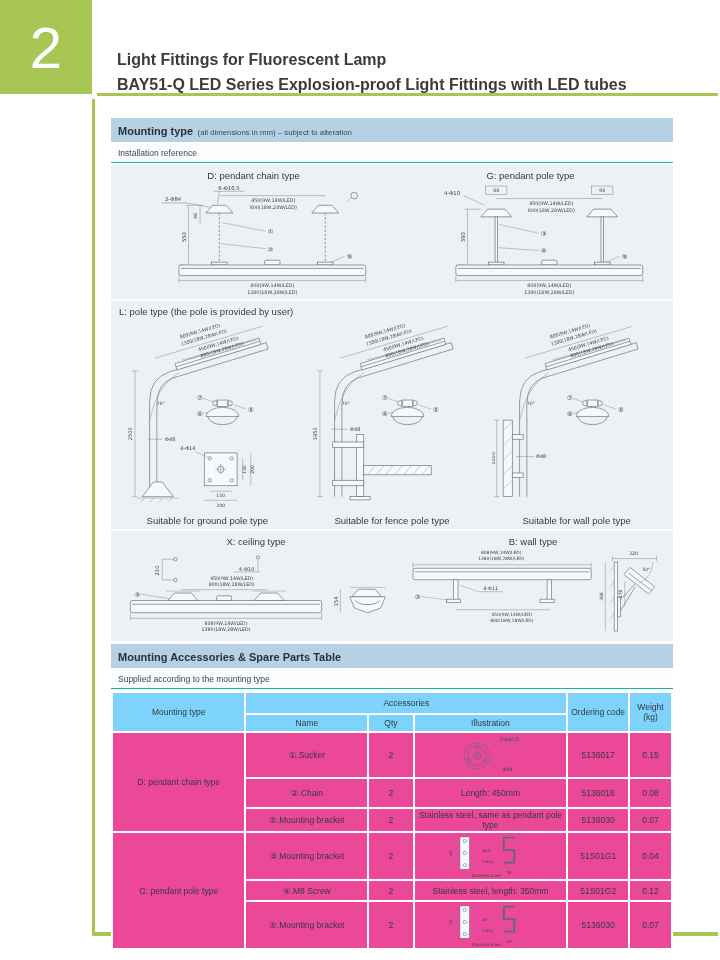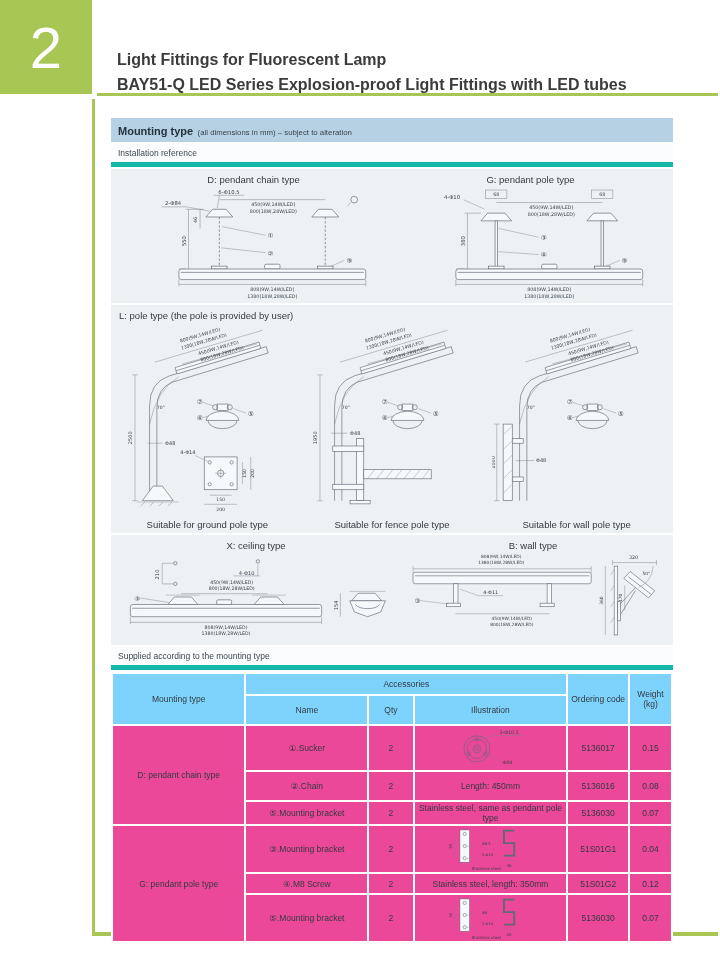--- a/index.html
+++ b/index.html
@@ -7,21 +7,21 @@
   .green-box{position:absolute;left:0;top:0;width:92px;height:94px;background:#a8c653;color:#fff;
     display:flex;align-items:center;justify-content:center;font-size:58px;font-weight:300;}
   .hdr-title{position:absolute;left:117px;top:48px;color:#3b3b3b;font-weight:bold;font-size:16px;line-height:1.55;}
   .green-hline{position:absolute;left:97px;top:93px;width:621px;height:3px;background:#a8c653;}
   .green-vline{position:absolute;left:92px;top:99px;width:3px;height:837px;background:#a8c653;}
   .green-bottom{position:absolute;left:92px;top:932px;width:626px;height:4px;background:#a8c653;}
   .content{position:absolute;left:111px;top:118px;width:562px;}
   .section-bar{background:#b7d1e4;padding:3px 7px 3px 7px;margin-bottom:2px;}
   .section-bar .big{font-weight:bold;font-size:11px;color:#25323c;}
   .section-bar .small{font-size:7.8px;color:#39454f;}
-  .subrow{background:#fbfcfd;border-bottom:5px solid #14b8a6;font-size:8.5px;color:#3d4750;padding:4px 7px;margin-bottom:2px;}
+  .subrow{background:#fbfcfd;border-bottom:1px solid #14b8a6;font-size:8.5px;color:#3d4750;padding:4px 7px;margin-bottom:2px;}
   .panel{background:#edf1f4;margin-bottom:2px;padding:3px 4px;}
   .draw-label{font-size:9.5px;color:#333a40;text-align:center;margin:2px 0 1px 0;}
   .draw-label.left{text-align:left;padding-left:4px;}
   .caption{font-size:9.5px;color:#333a40;text-align:center;margin-top:1px;}
   .row-flex{display:flex;justify-content:space-around;align-items:flex-start;}
   svg{display:block;margin:0 auto;}
   svg text{font-family:"DejaVu Sans",sans-serif;font-size:6px;fill:#3c434a;}
   .t5{font-size:5px;} .t55{font-size:5.5px;} .t7{font-size:7px;}
   .ln{stroke:#5f6a75;stroke-width:0.7;fill:none;}
   .pf{fill:#f6f9fb;stroke:#5f6a75;stroke-width:0.7;}
@@ -383,39 +383,42 @@
             <rect class="pf" x="242" y="56" width="3" height="22"></rect>
             <polygon class="pf" points="256,22 284,44 277,52 249,30"></polygon>
               <line class="ln" x1="254" y1="28" x2="280" y2="48"></line>
             <path class="dim" d="M282,16 A26,26 0 0 1 266,40"></path>
             <text class="t5" x="270" y="26">50°</text>
           </svg>
         </div>
       </div>
     </div>
 
+    <div class="section-bar" style="margin-top:3px;">
+      <span class="big">Mounting Accessories &amp; Spare Parts Table</span>
+    </div>
     <div class="subrow">Supplied according to the mounting type</div>
 
     <table class="acc">
       <colgroup>
           <col style="width:128px">
           <col style="width:118px">
           <col style="width:42px">
           <col style="width:148px">
           <col style="width:58px">
           <col style="width:40px">
         </colgroup>
       <tbody>
           <tr style="height:20px">
         <th rowspan="2">Mounting type</th>
         <th colspan="3">Accessories</th>
         <th rowspan="2">Ordering code</th>
         <th rowspan="2">Weight (kg)</th>
       </tr>
-      <tr style="height:28px">
+      <tr style="height:16px">
         <th>Name</th>
         <th>Qty</th>
         <th>Illustration</th>
       </tr>
 
       <tr style="height:44px">
         <td rowspan="3">D: pendant chain type</td>
         <td class="left">①.Sucker</td>
         <td>2</td>
         <td>

